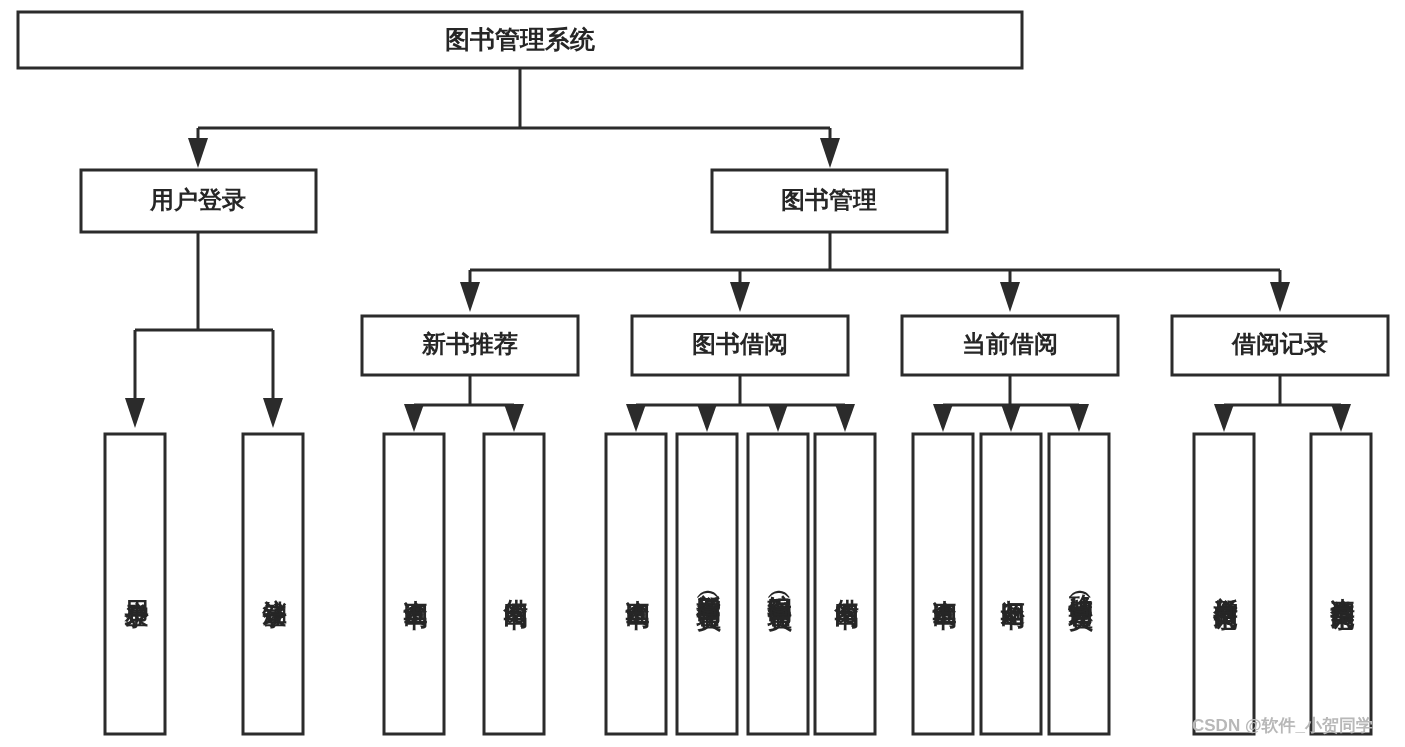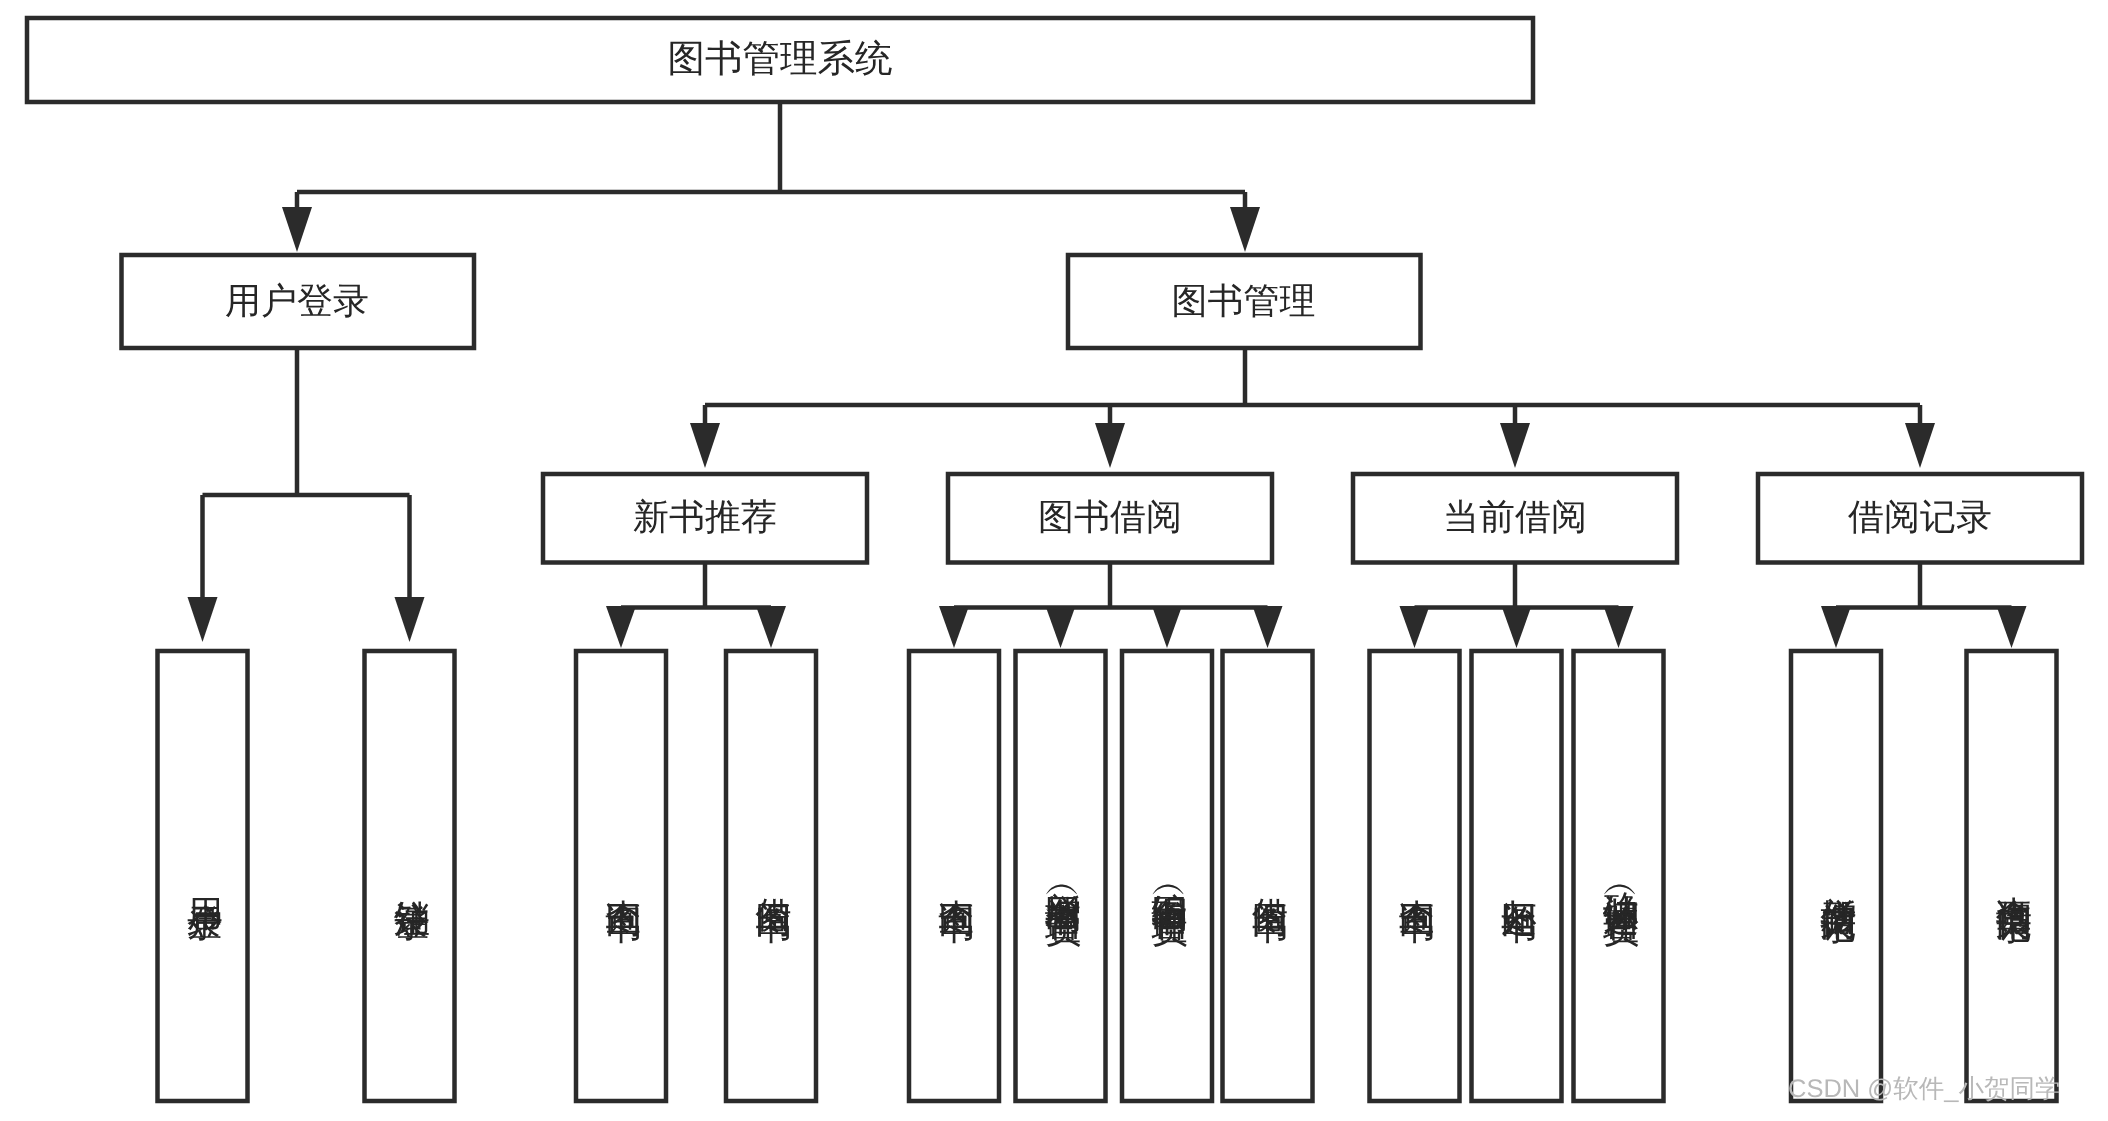--- a/index.html
+++ b/index.html
@@ -10,20 +10,21 @@
   body {
     width: 1405px;
     height: 747px;
     font-family: "Liberation Sans", "DejaVu Sans", sans-serif;
     overflow: hidden;
   }
   #diagram-root {
     position: relative;
     width: 1405px;
     height: 572px;
+    font-weight: bold;
   }
   svg.diagram-canvas {
     display: block;
     width: 1405px;
     height: 747px;
   }
   .node-box {
     fill: #ffffff;
     stroke: #2b2b2b;
     stroke-width: 3;

